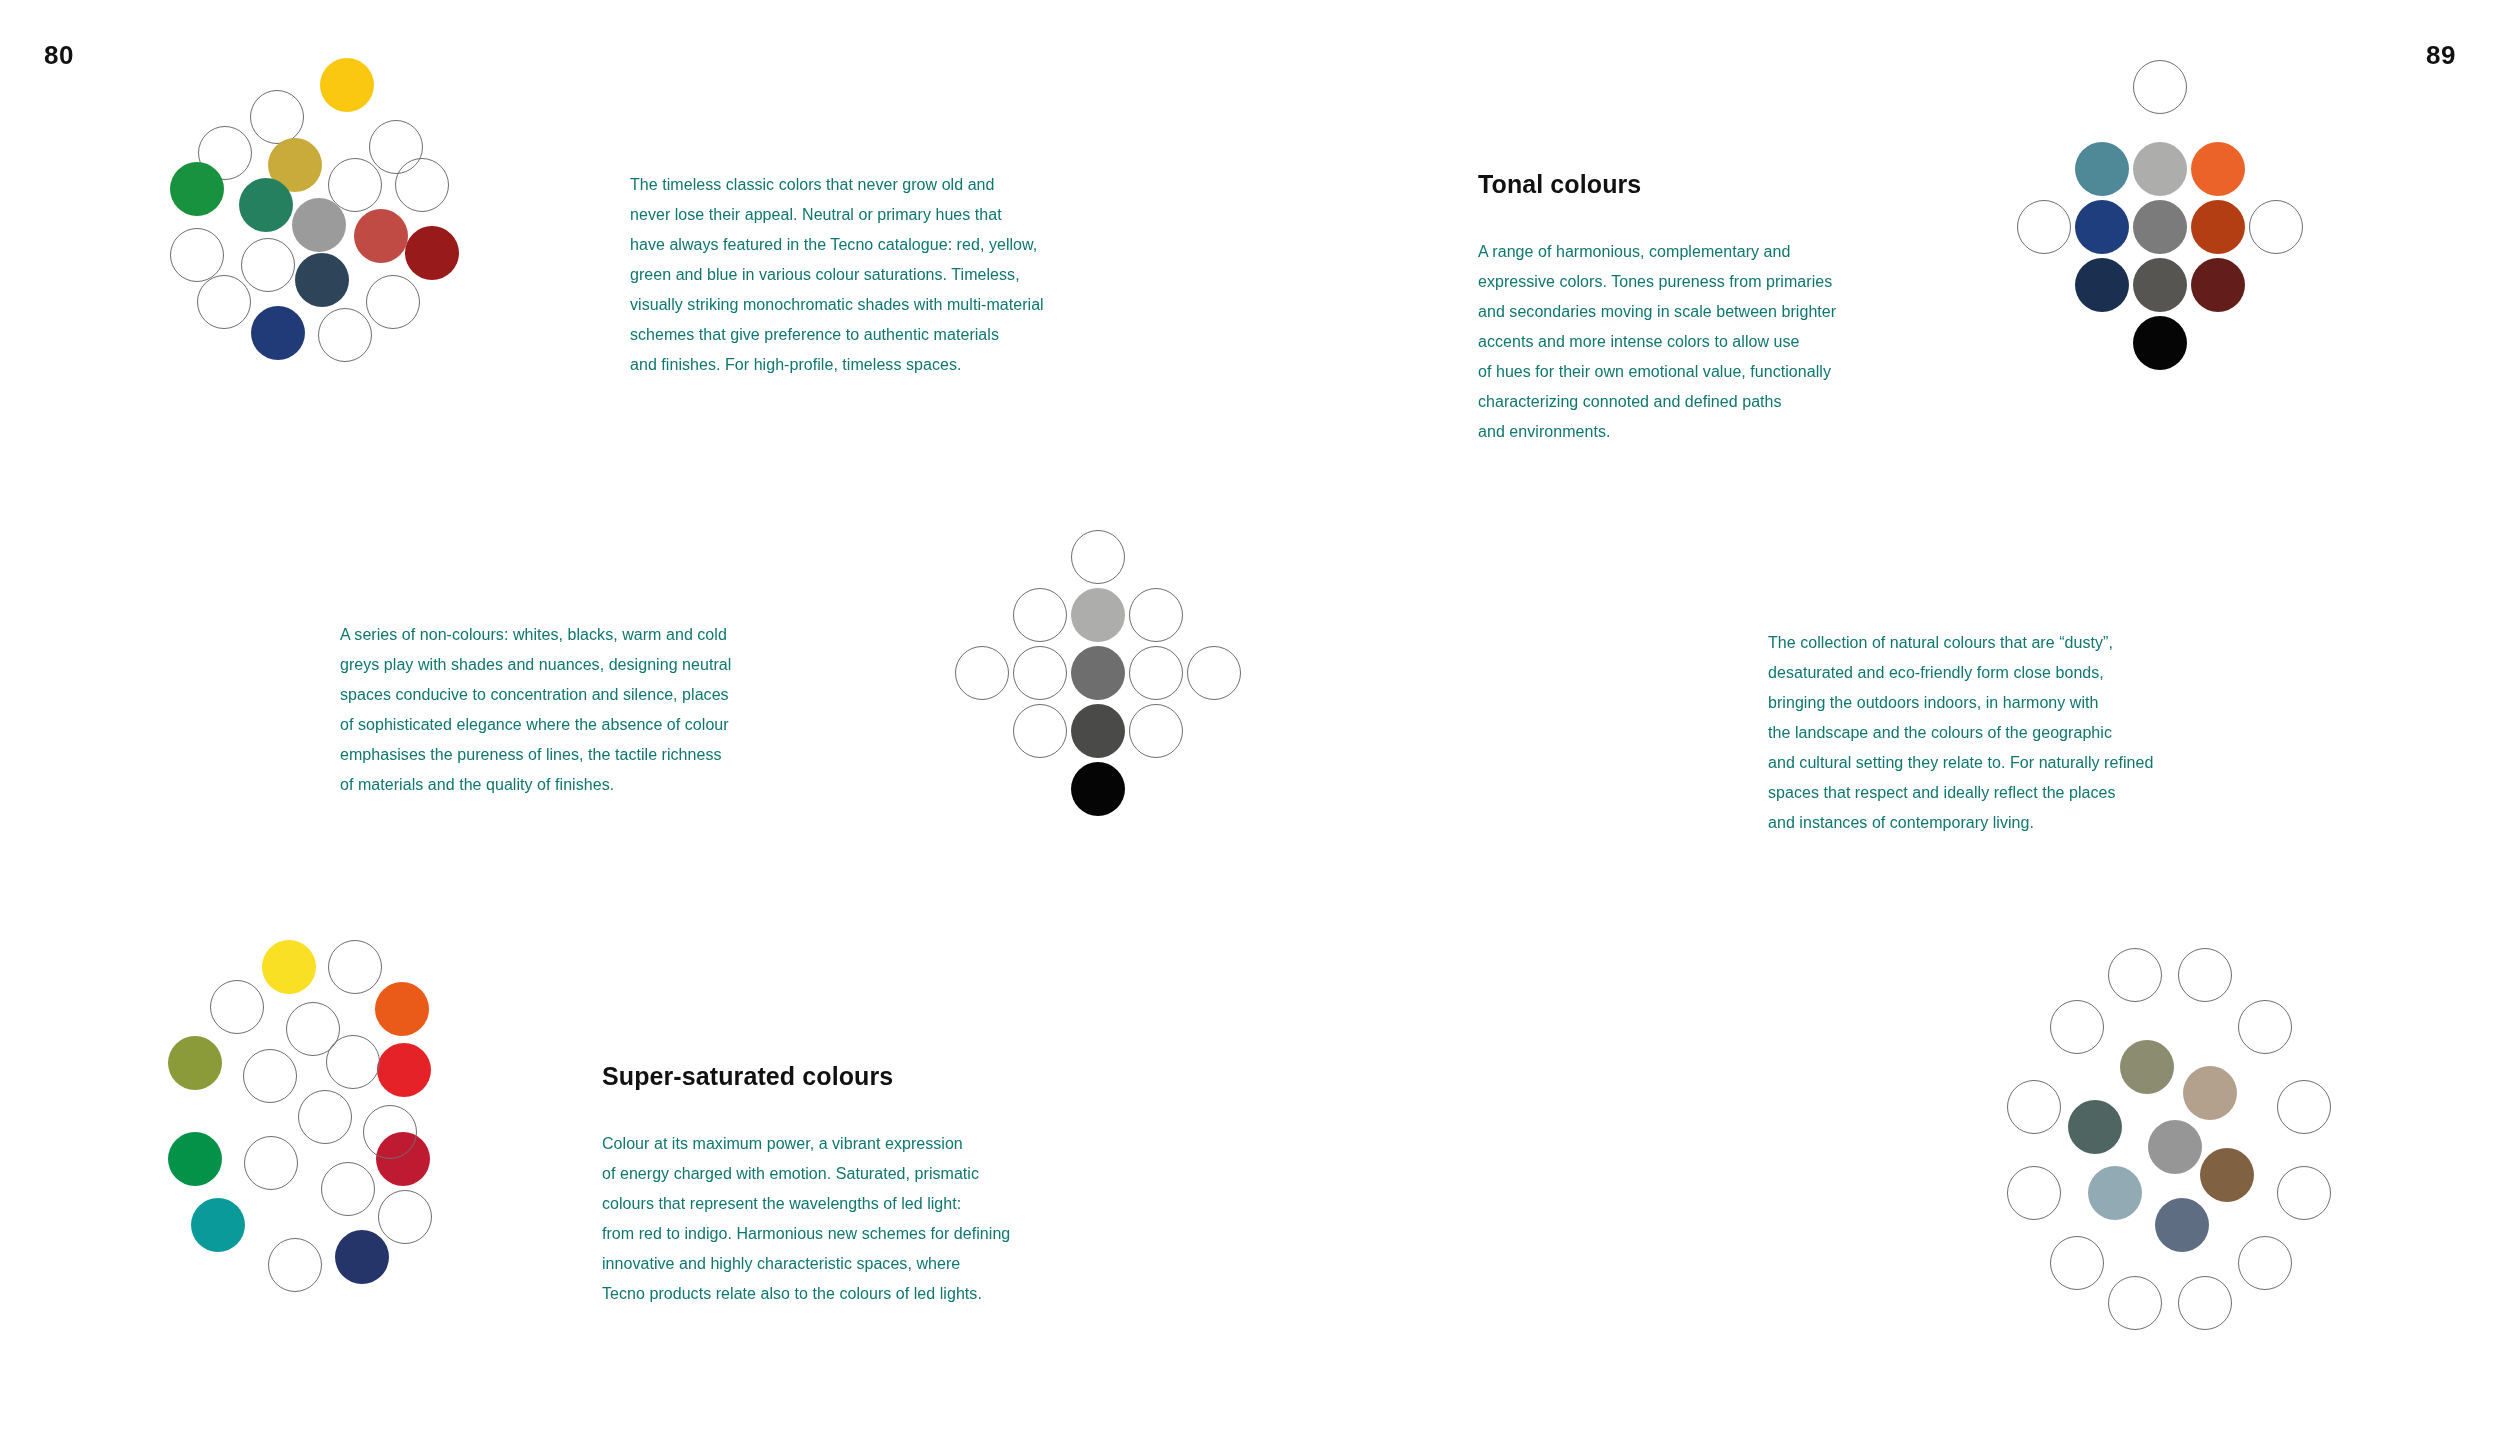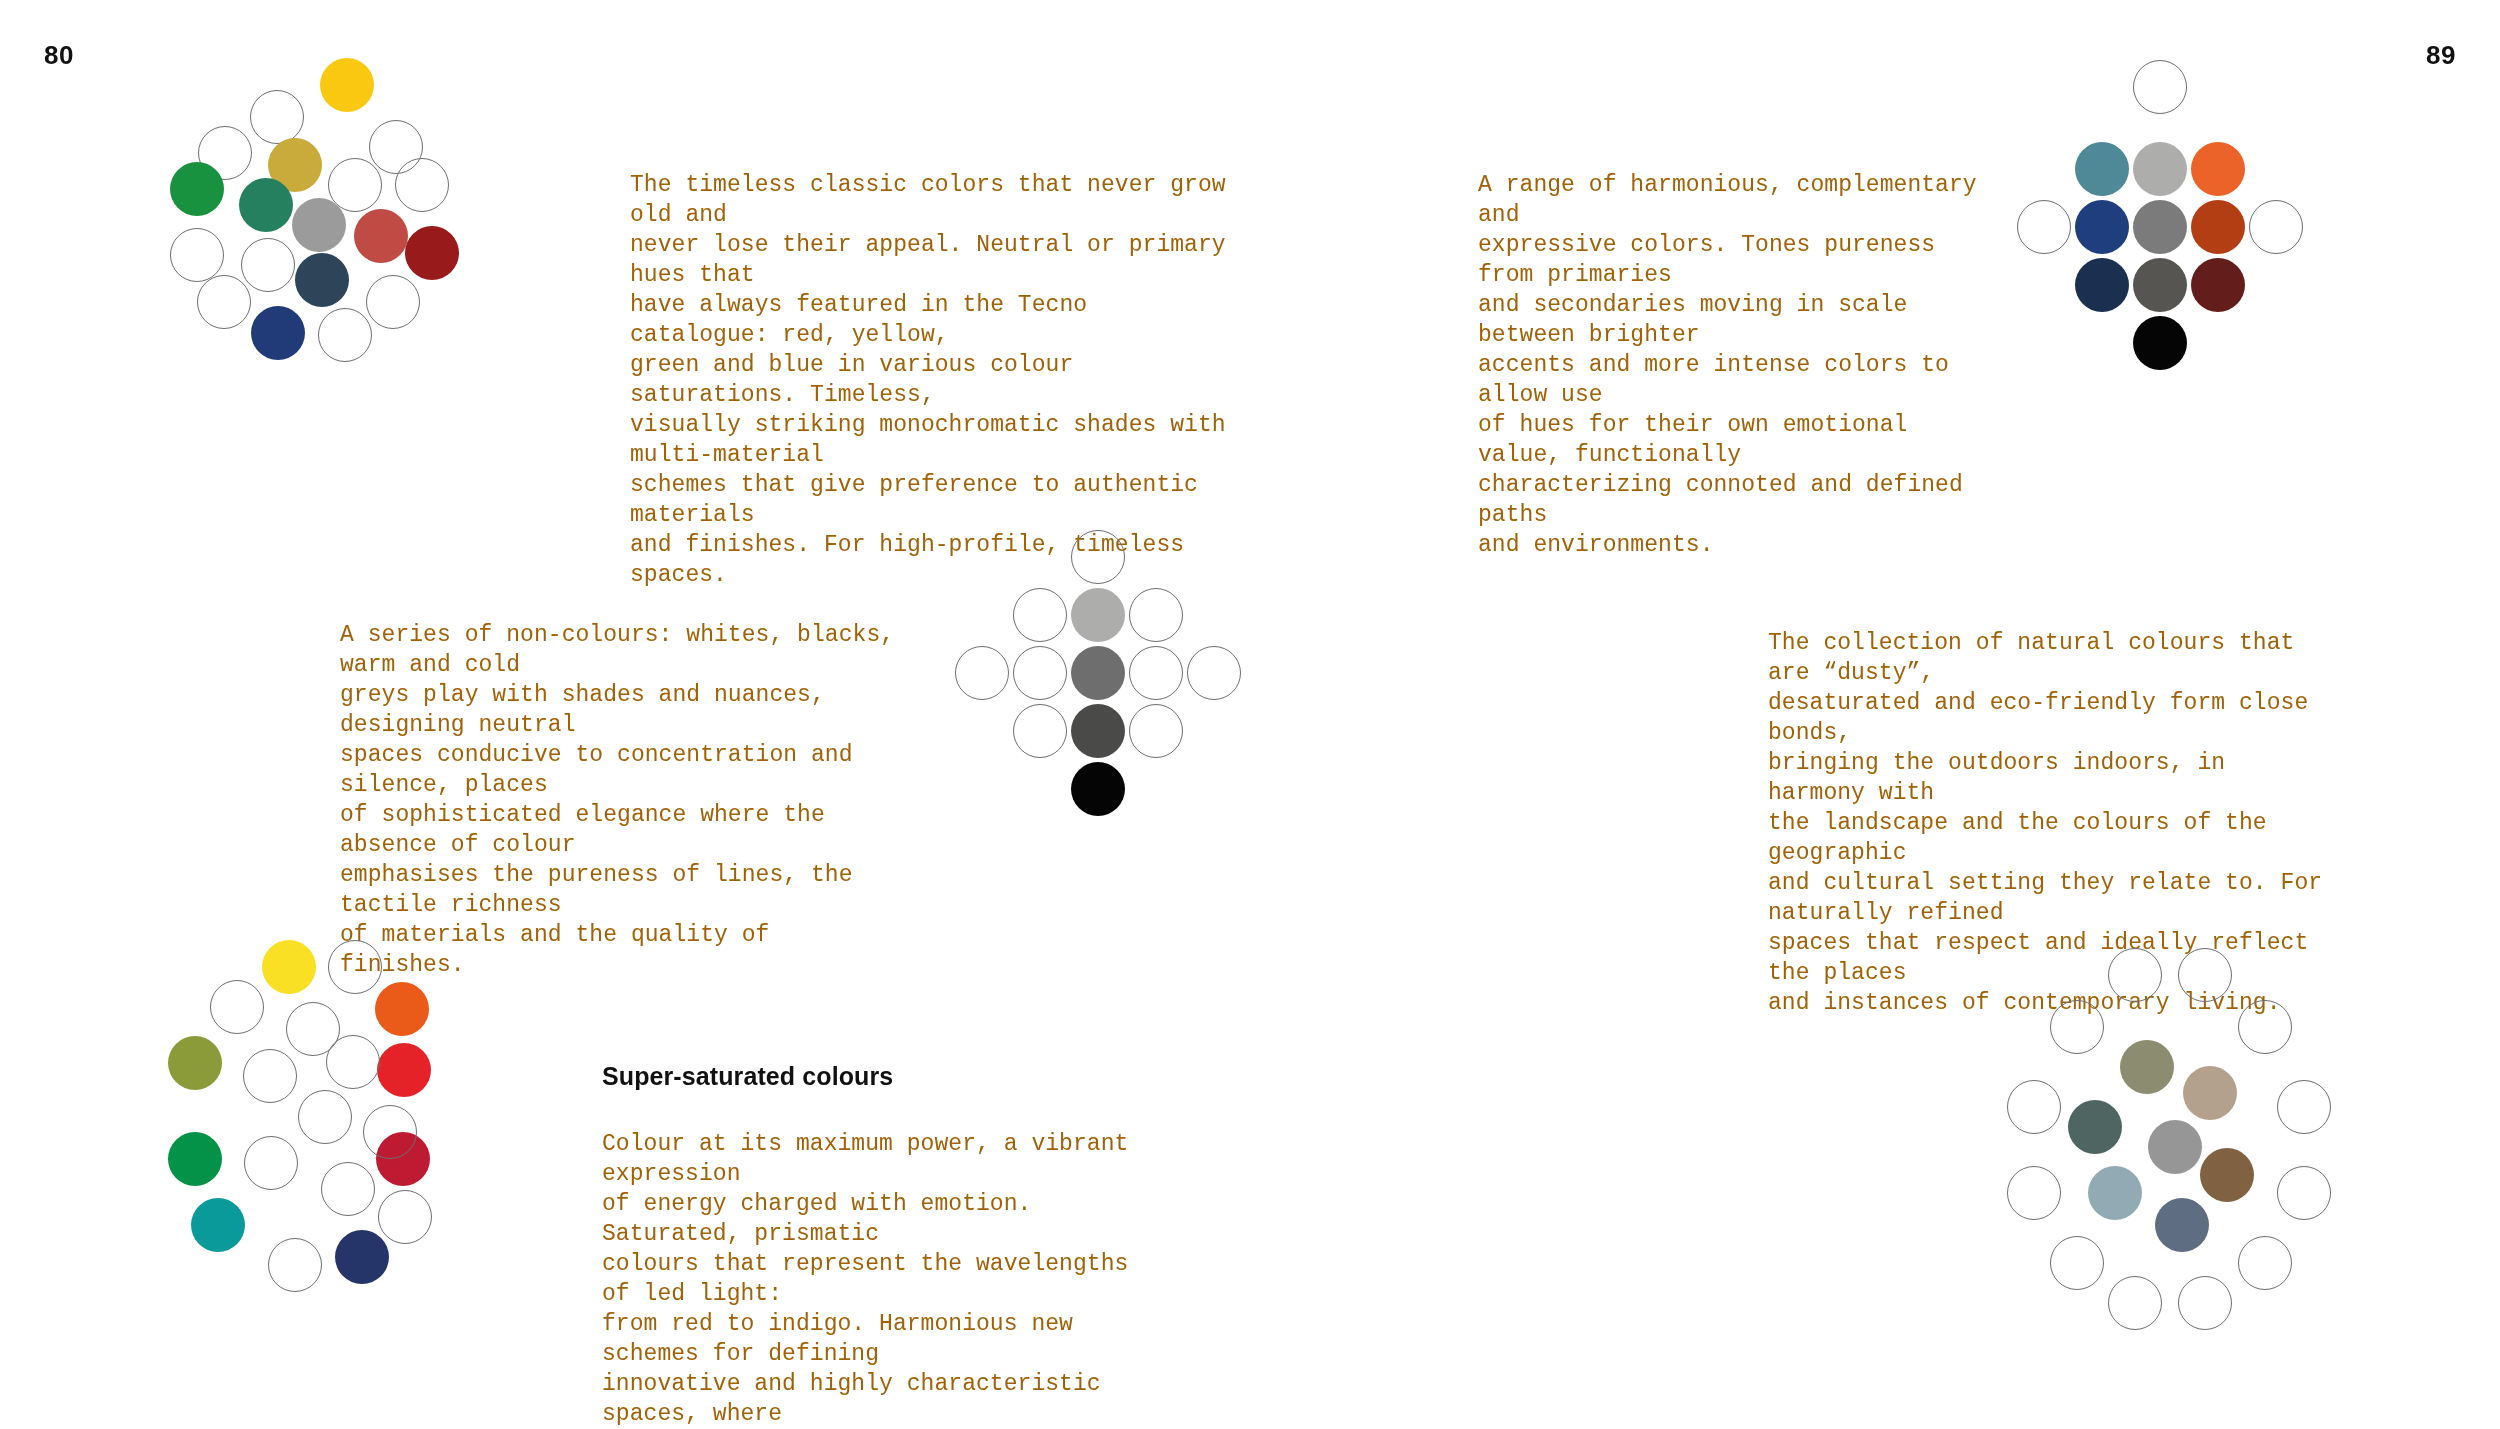--- a/index.html
+++ b/index.html
@@ -28,27 +28,26 @@
 
   .text-block { position: absolute; }
   .block-title {
     font-size: 25px;
     font-weight: bold;
     color: #111111;
     margin: 0 0 38px 0;
     letter-spacing: 0.1px;
   }
   .block-body {
-    font-size: 23px;
+    font-size: 16px;
     line-height: 30px;
-    color: #a16207;
+    color: #0f766e;
     margin: 0;
     white-space: pre-line;
     letter-spacing: 0.05px;
-    font-family: Liberation Mono, monospace;
   }
 
   .cluster { position: absolute; }
   .dot {
     position: absolute;
     border-radius: 50%;
     box-sizing: border-box;
   }
   .dot.empty {
     background: transparent;
@@ -101,20 +100,21 @@
     <div class="dot" style="left: 70px; top: 140px; width: 54px; height: 54px; background: rgb(31, 62, 126);"></div>
     <div class="dot" style="left: 128px; top: 140px; width: 54px; height: 54px; background: rgb(123, 123, 123);"></div>
     <div class="dot" style="left: 186px; top: 140px; width: 54px; height: 54px; background: rgb(180, 62, 19);"></div>
     <div class="dot empty" style="left: 244px; top: 140px; width: 54px; height: 54px; border-color: rgb(109, 110, 112);"></div>
     <div class="dot" style="left: 70px; top: 198px; width: 54px; height: 54px; background: rgb(27, 47, 81);"></div>
     <div class="dot" style="left: 128px; top: 198px; width: 54px; height: 54px; background: rgb(86, 85, 82);"></div>
     <div class="dot" style="left: 186px; top: 198px; width: 54px; height: 54px; background: rgb(99, 30, 28);"></div>
     <div class="dot" style="left: 128px; top: 256px; width: 54px; height: 54px; background: rgb(5, 5, 5);"></div>
   </div>
 <div class="text-block" style="left:1478px; top:170px; width:520px;">
+  <h2 class="block-title">Tonal colours</h2>
   <p class="block-body">A range of harmonious, complementary and
 expressive colors. Tones pureness from primaries
 and secondaries moving in scale between brighter
 accents and more intense colors to allow use
 of hues for their own emotional value, functionally
 characterizing connoted and defined paths
 and environments.</p>
 </div>
 
 <div class="cluster" id="cluster-neutral" style="left:955px; top:530px; width:340px; height:320px;">

